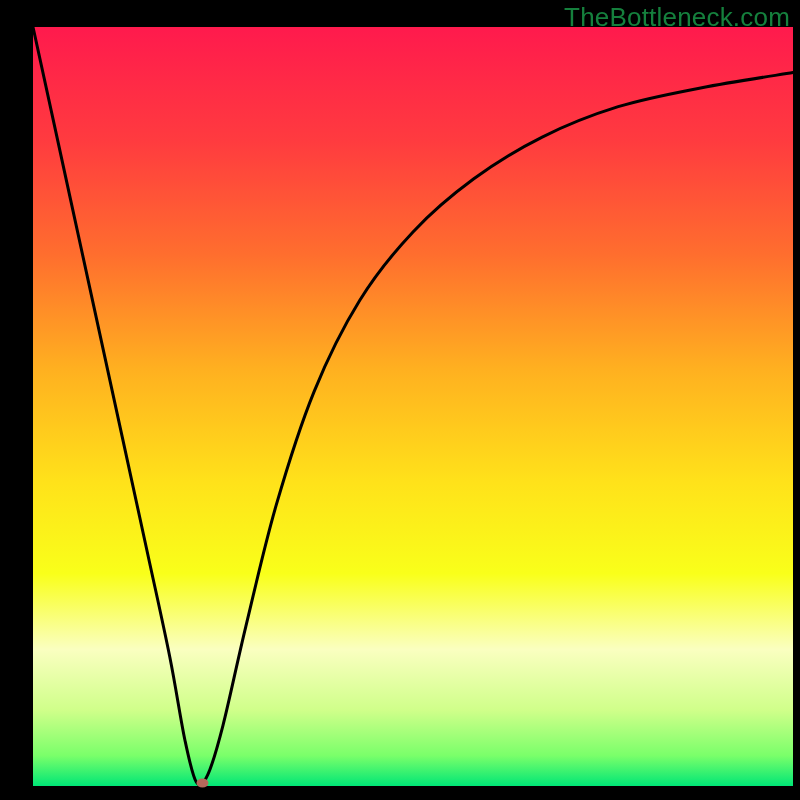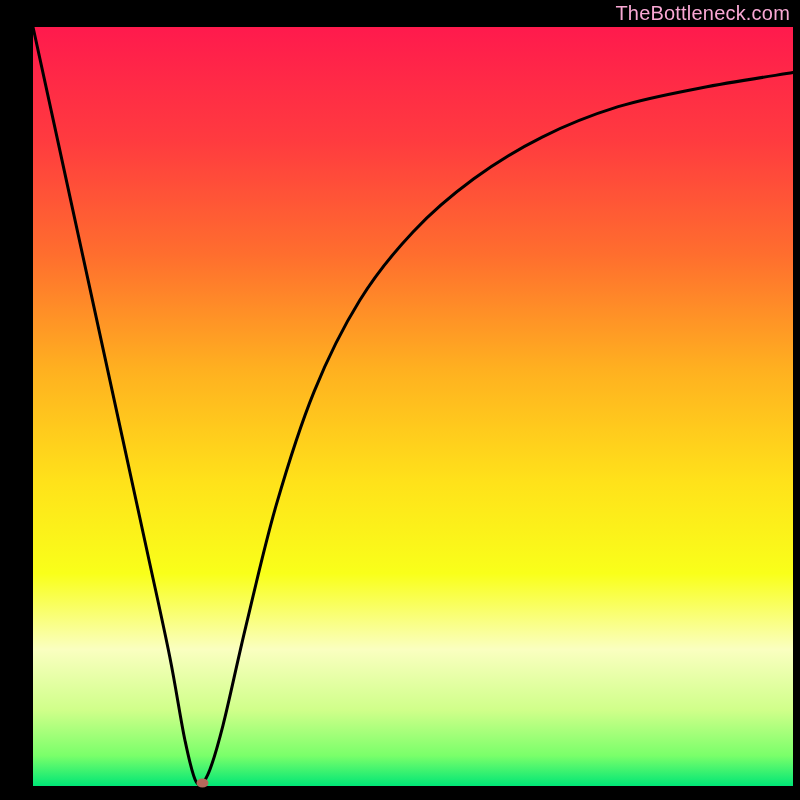--- a/index.html
+++ b/index.html
@@ -13,22 +13,22 @@
   }
   .container {
     position: relative;
     width: 800px;
     height: 800px;
   }
   .watermark {
     position: absolute;
     top: 2px;
     right: 10px;
-    color: #f9a8d4;
-    font-size: 20px;
+    color: #15803d;
+    font-size: 26px;
     font-weight: 500;
     z-index: 10;
     letter-spacing: 0.2px;
   }
   svg {
     display: block;
   }
 </style>
 </head>
 <body>

